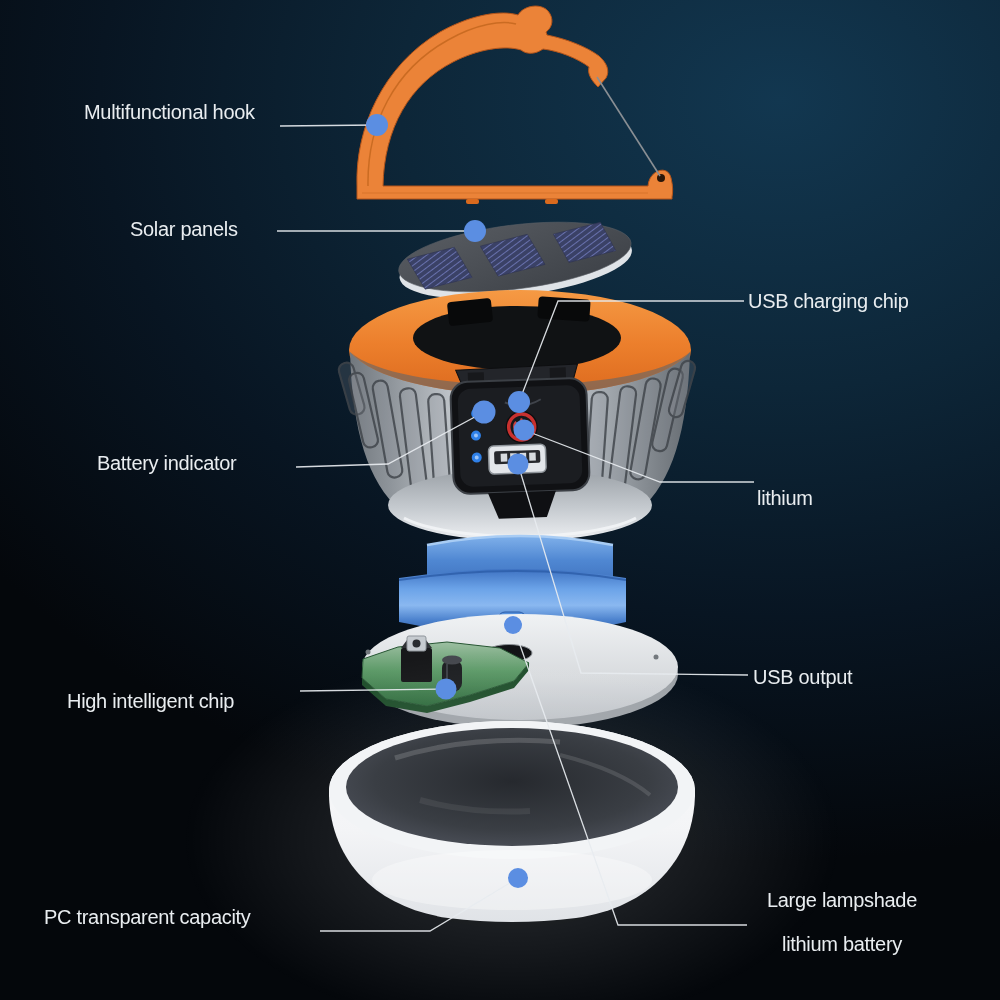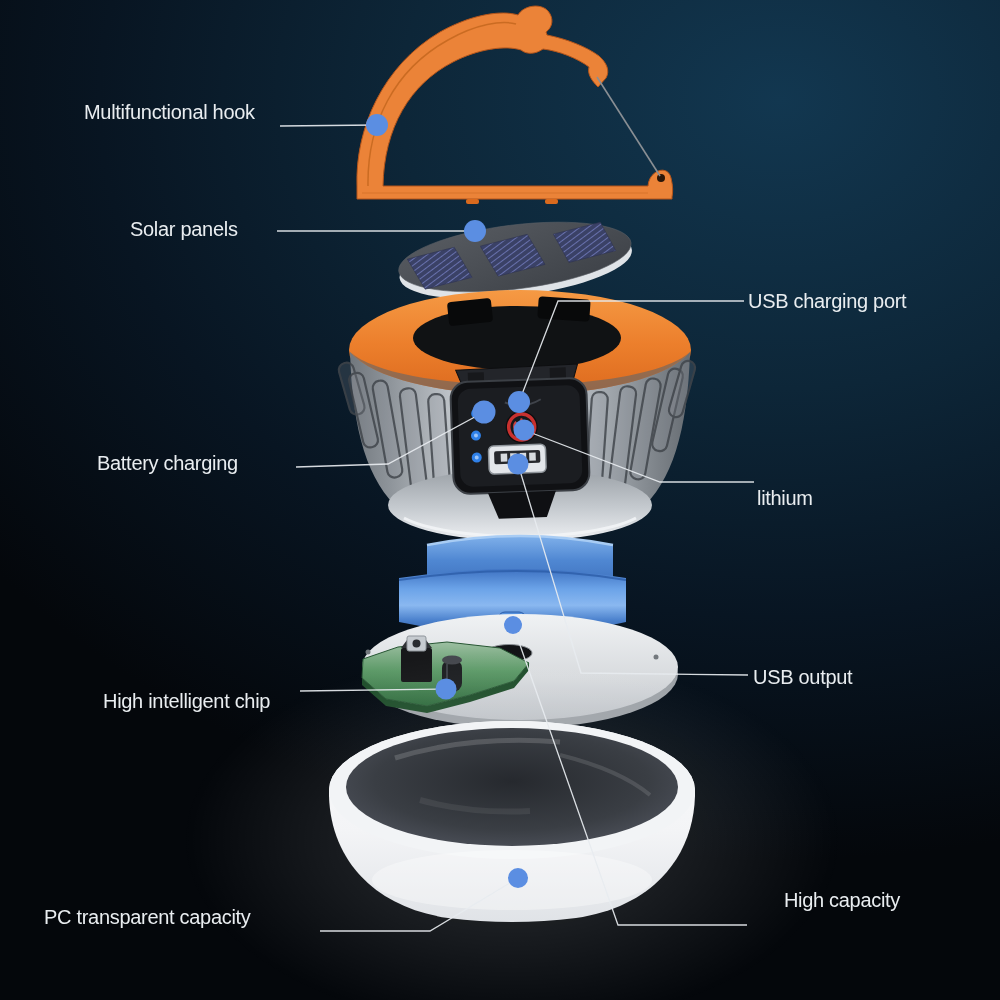--- a/index.html
+++ b/index.html
@@ -15,21 +15,21 @@
     font-size:20px;line-height:30px;
     color:#e9edf0;white-space:nowrap;
     letter-spacing:-0.3px;
   }
   #lbl-hook{left:84px;top:97px;}
   #lbl-solar{left:130px;top:214px;}
   #lbl-usb-charging{left:748px;top:286px;}
   #lbl-battery-indicator{left:97px;top:448px;}
   #lbl-switch{left:757px;top:483px;}
   #lbl-usb-output{left:753px;top:662px;text-align:center;}
-  #lbl-chip{left:67px;top:686px;margin-left:36px;}
+  #lbl-chip{left:67px;top:686px;}
   #lbl-lampshade{left:44px;top:902px;}
   #lbl-battery{left:742px;top:878px;width:200px;text-align:center;line-height:44px;}
 </style>
 </head>
 <body>
 
 <div class="stage">
 
 <svg width="1000" height="1000" viewBox="0 0 1000 1000">
   <defs>
@@ -253,22 +253,23 @@
     <circle cx="524" cy="430" r="10.5" fill="#5b8ee2"></circle>
     <circle cx="518" cy="464" r="10.5" fill="#5b8ee2"></circle>
     <circle cx="446" cy="689" r="10.5" fill="#5b8ee2"></circle>
     <circle cx="518" cy="878" r="10" fill="#5b8ee2"></circle>
     <circle cx="513" cy="625" r="9" fill="#5b8ee2"></circle>
   </g>
 </svg>
 
   <div class="lbl" id="lbl-hook">Multifunctional hook</div>
   <div class="lbl" id="lbl-solar">Solar panels</div>
-  <div class="lbl" id="lbl-usb-charging">USB charging port</div>
-  <div class="lbl" id="lbl-battery-indicator">Battery charging</div>
+  <div class="lbl" id="lbl-usb-charging">USB charging chip</div>
+  <div class="lbl" id="lbl-battery-indicator">Battery indicator</div>
   <div class="lbl" id="lbl-switch">lithium</div>
   <div class="lbl" id="lbl-usb-output">USB output</div>
   <div class="lbl" id="lbl-chip">High intelligent chip</div>
   <div class="lbl" id="lbl-lampshade">PC transparent capacity</div>
   <div class="lbl" id="lbl-battery">
-    <div>High capacity</div>
+    <div>Large lampshade</div>
+    <div>lithium battery</div>
   </div>
 </div>
 
 </body></html>

